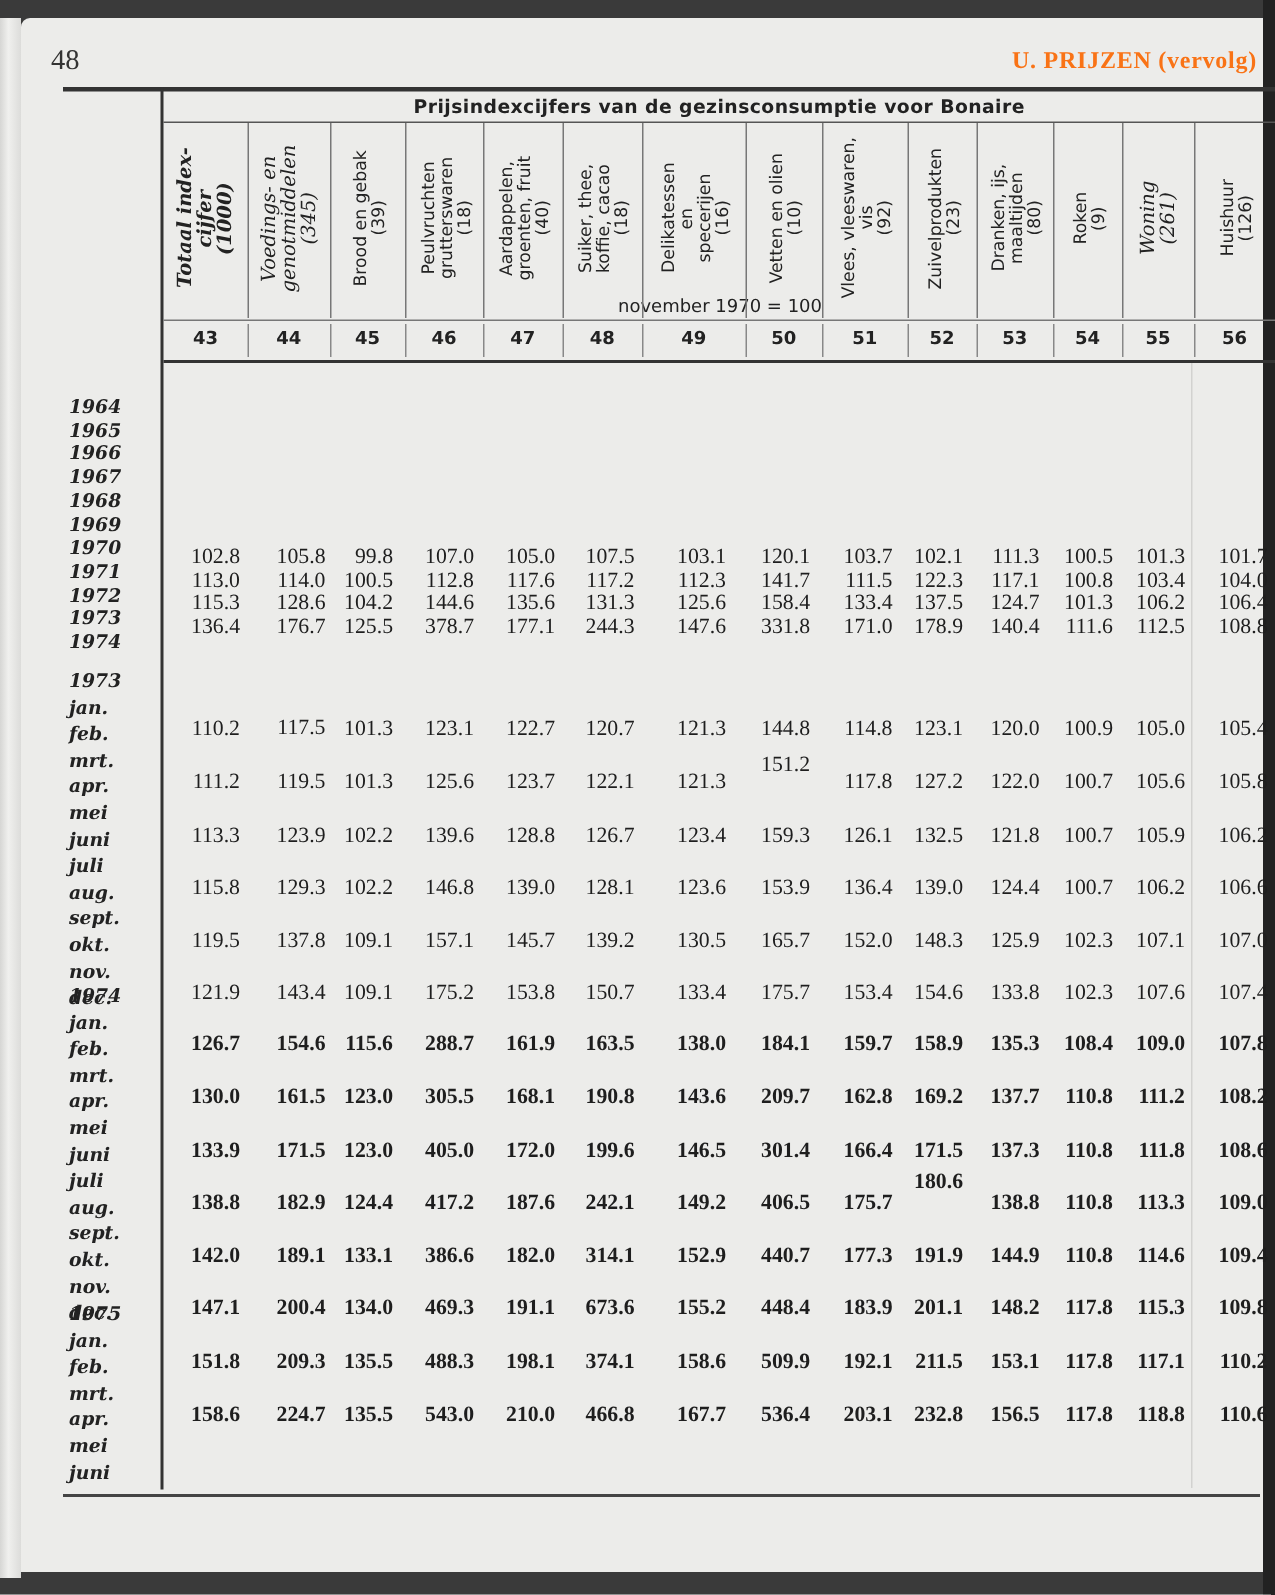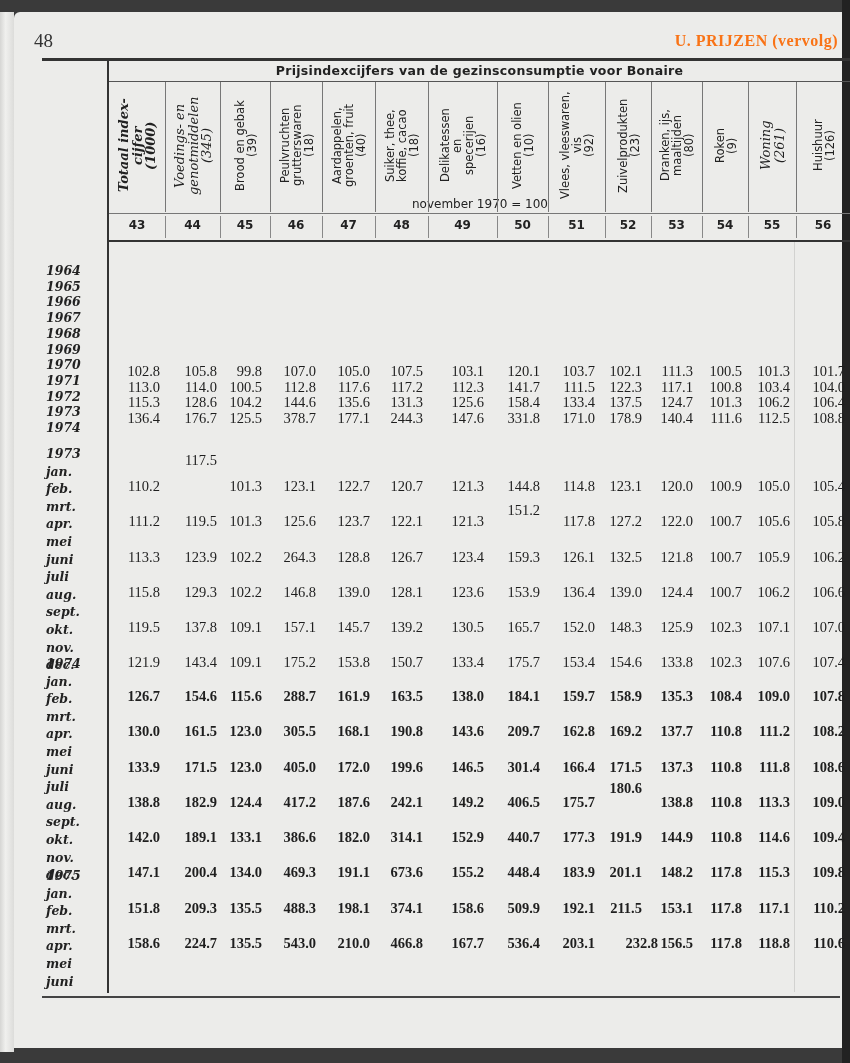--- a/index.html
+++ b/index.html
@@ -354,21 +354,21 @@
     <div class="cell" style="left: 373px; top: 410.1px;">244.3</div>
     <div class="cell" style="left: 434px; top: 410.1px;">147.6</div>
     <div class="cell" style="left: 490px; top: 410.1px;">331.8</div>
     <div class="cell" style="left: 545px; top: 410.1px;">171.0</div>
     <div class="cell" style="left: 592px; top: 410.1px;">178.9</div>
     <div class="cell" style="left: 643px; top: 410.1px;">140.4</div>
     <div class="cell" style="left: 692px; top: 410.1px;">111.6</div>
     <div class="cell" style="left: 740px; top: 410.1px;">112.5</div>
     <div class="cell" style="left: 795px; top: 410.1px;">108.8</div>
     <div class="cell" style="left: 110px; top: 478.2px;">110.2</div>
-    <div class="cell" style="left: 167px; top: 452px;">117.5</div>
+    <div class="cell" style="left: 167px; top: 477px;">117.5</div>
     <div class="cell" style="left: 212px; top: 478.2px;">101.3</div>
     <div class="cell" style="left: 266px; top: 478.2px;">123.1</div>
     <div class="cell" style="left: 320px; top: 478.2px;">122.7</div>
     <div class="cell" style="left: 373px; top: 478.2px;">120.7</div>
     <div class="cell" style="left: 434px; top: 478.2px;">121.3</div>
     <div class="cell" style="left: 490px; top: 478.2px;">144.8</div>
     <div class="cell" style="left: 545px; top: 478.2px;">114.8</div>
     <div class="cell" style="left: 592px; top: 478.2px;">123.1</div>
     <div class="cell" style="left: 643px; top: 478.2px;">120.0</div>
     <div class="cell" style="left: 692px; top: 478.2px;">100.9</div>
@@ -384,21 +384,21 @@
     <div class="cell" style="left: 490px; top: 502px;">151.2</div>
     <div class="cell" style="left: 545px; top: 513.4px;">117.8</div>
     <div class="cell" style="left: 592px; top: 513.4px;">127.2</div>
     <div class="cell" style="left: 643px; top: 513.4px;">122.0</div>
     <div class="cell" style="left: 692px; top: 513.4px;">100.7</div>
     <div class="cell" style="left: 740px; top: 513.4px;">105.6</div>
     <div class="cell" style="left: 795px; top: 513.4px;">105.8</div>
     <div class="cell" style="left: 110px; top: 548.6px;">113.3</div>
     <div class="cell" style="left: 167px; top: 548.6px;">123.9</div>
     <div class="cell" style="left: 212px; top: 548.6px;">102.2</div>
-    <div class="cell" style="left: 266px; top: 548.6px;">264.3</div>
+    <div class="cell" style="left: 266px; top: 548.6px;">139.6</div>
     <div class="cell" style="left: 320px; top: 548.6px;">128.8</div>
     <div class="cell" style="left: 373px; top: 548.6px;">126.7</div>
     <div class="cell" style="left: 434px; top: 548.6px;">123.4</div>
     <div class="cell" style="left: 490px; top: 548.6px;">159.3</div>
     <div class="cell" style="left: 545px; top: 548.6px;">126.1</div>
     <div class="cell" style="left: 592px; top: 548.6px;">132.5</div>
     <div class="cell" style="left: 643px; top: 548.6px;">121.8</div>
     <div class="cell" style="left: 692px; top: 548.6px;">100.7</div>
     <div class="cell" style="left: 740px; top: 548.6px;">105.9</div>
     <div class="cell" style="left: 795px; top: 548.6px;">106.2</div>
@@ -544,18 +544,18 @@
     <div class="cell bold" style="left: 795px; top: 900.2px;">110.2</div>
     <div class="cell bold" style="left: 110px; top: 935.4px;">158.6</div>
     <div class="cell bold" style="left: 167px; top: 935.4px;">224.7</div>
     <div class="cell bold" style="left: 212px; top: 935.4px;">135.5</div>
     <div class="cell bold" style="left: 266px; top: 935.4px;">543.0</div>
     <div class="cell bold" style="left: 320px; top: 935.4px;">210.0</div>
     <div class="cell bold" style="left: 373px; top: 935.4px;">466.8</div>
     <div class="cell bold" style="left: 434px; top: 935.4px;">167.7</div>
     <div class="cell bold" style="left: 490px; top: 935.4px;">536.4</div>
     <div class="cell bold" style="left: 545px; top: 935.4px;">203.1</div>
-    <div class="cell bold" style="left: 592px; top: 935.4px; padding-left: 16px;">232.8</div>
+    <div class="cell bold" style="left: 592px; top: 935.4px;">232.8</div>
     <div class="cell bold" style="left: 643px; top: 935.4px;">156.5</div>
     <div class="cell bold" style="left: 692px; top: 935.4px;">117.8</div>
     <div class="cell bold" style="left: 740px; top: 935.4px;">118.8</div>
     <div class="cell bold" style="left: 795px; top: 935.4px;">110.6</div>
   </div>
 
 </body></html>

